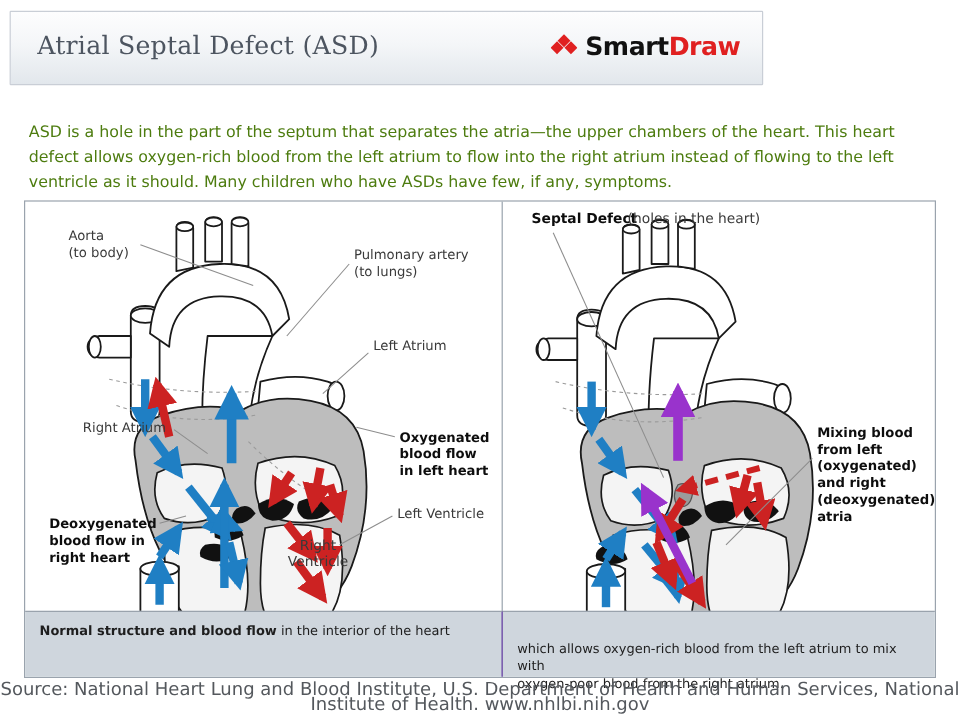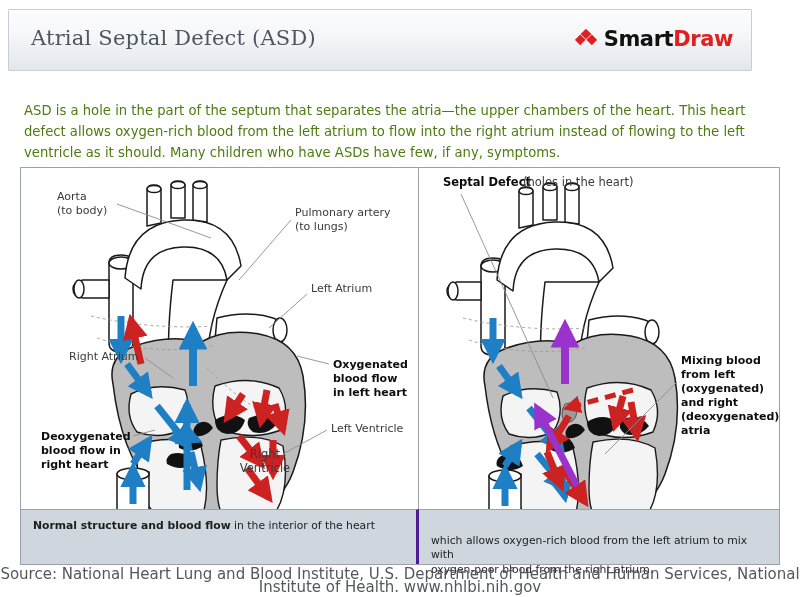--- a/index.html
+++ b/index.html
@@ -5,21 +5,21 @@
   html,body{margin:0;padding:0;}
   body{
     width:800px;height:597px;
     background:#ffffff;
     font-family:"DejaVu Sans","Liberation Sans",sans-serif;
     overflow:hidden;
     position:relative;
   }
   
   .header{
-    position:absolute;left:8px;top:9px;width:744px;height:62px;
+    position:absolute;left:8px;top:9px;width:628px;height:62px;
     background:linear-gradient(to bottom,#fdfdfe 0%,#f4f6f8 45%,#e2e7ec 100%);
     border:1px solid #c9ced6;
     border-radius:1px;
     box-sizing:border-box;
   }
   .header-title{
     position:absolute;left:22px;top:16px;
     font-family:"DejaVu Serif","Liberation Serif",serif;
     font-size:21px;color:#4d5560;letter-spacing:.2px;white-space:nowrap;
   }
@@ -45,21 +45,21 @@
   }
   .panel{position:absolute;top:0;height:342px;box-sizing:border-box;overflow:hidden;}
   .panel-left{left:0;width:398px;border-right:1px solid #9aa3ad;}
   .panel-right{left:398px;width:360px;}
   .panel svg{position:absolute;left:0;top:0;}
 
   .capbar{
     position:absolute;left:0;bottom:0;height:55px;width:100%;
     background:#cfd6dd;border-top:1px solid #9aa3ad;box-sizing:border-box;
   }
-  .capbar-left{left:0;width:398px;border-right:3px solid #4c1d95;}
+  .capbar-left{left:0;width:398px;border-right:1px solid #4c1d95;}
   .capbar-right{left:398px;width:360px;}
   .cap-txt{
     position:absolute;left:12px;top:9px;right:8px;
     font-size:10.8px;line-height:14.5px;color:#1e1e1e;
   }
   .cap-txt b{font-weight:bold;}
 
   
   .footer{position:absolute;left:0;top:568px;width:800px;text-align:center;}
   .footer-main{font-size:15px;color:#54585d;line-height:13px;}

